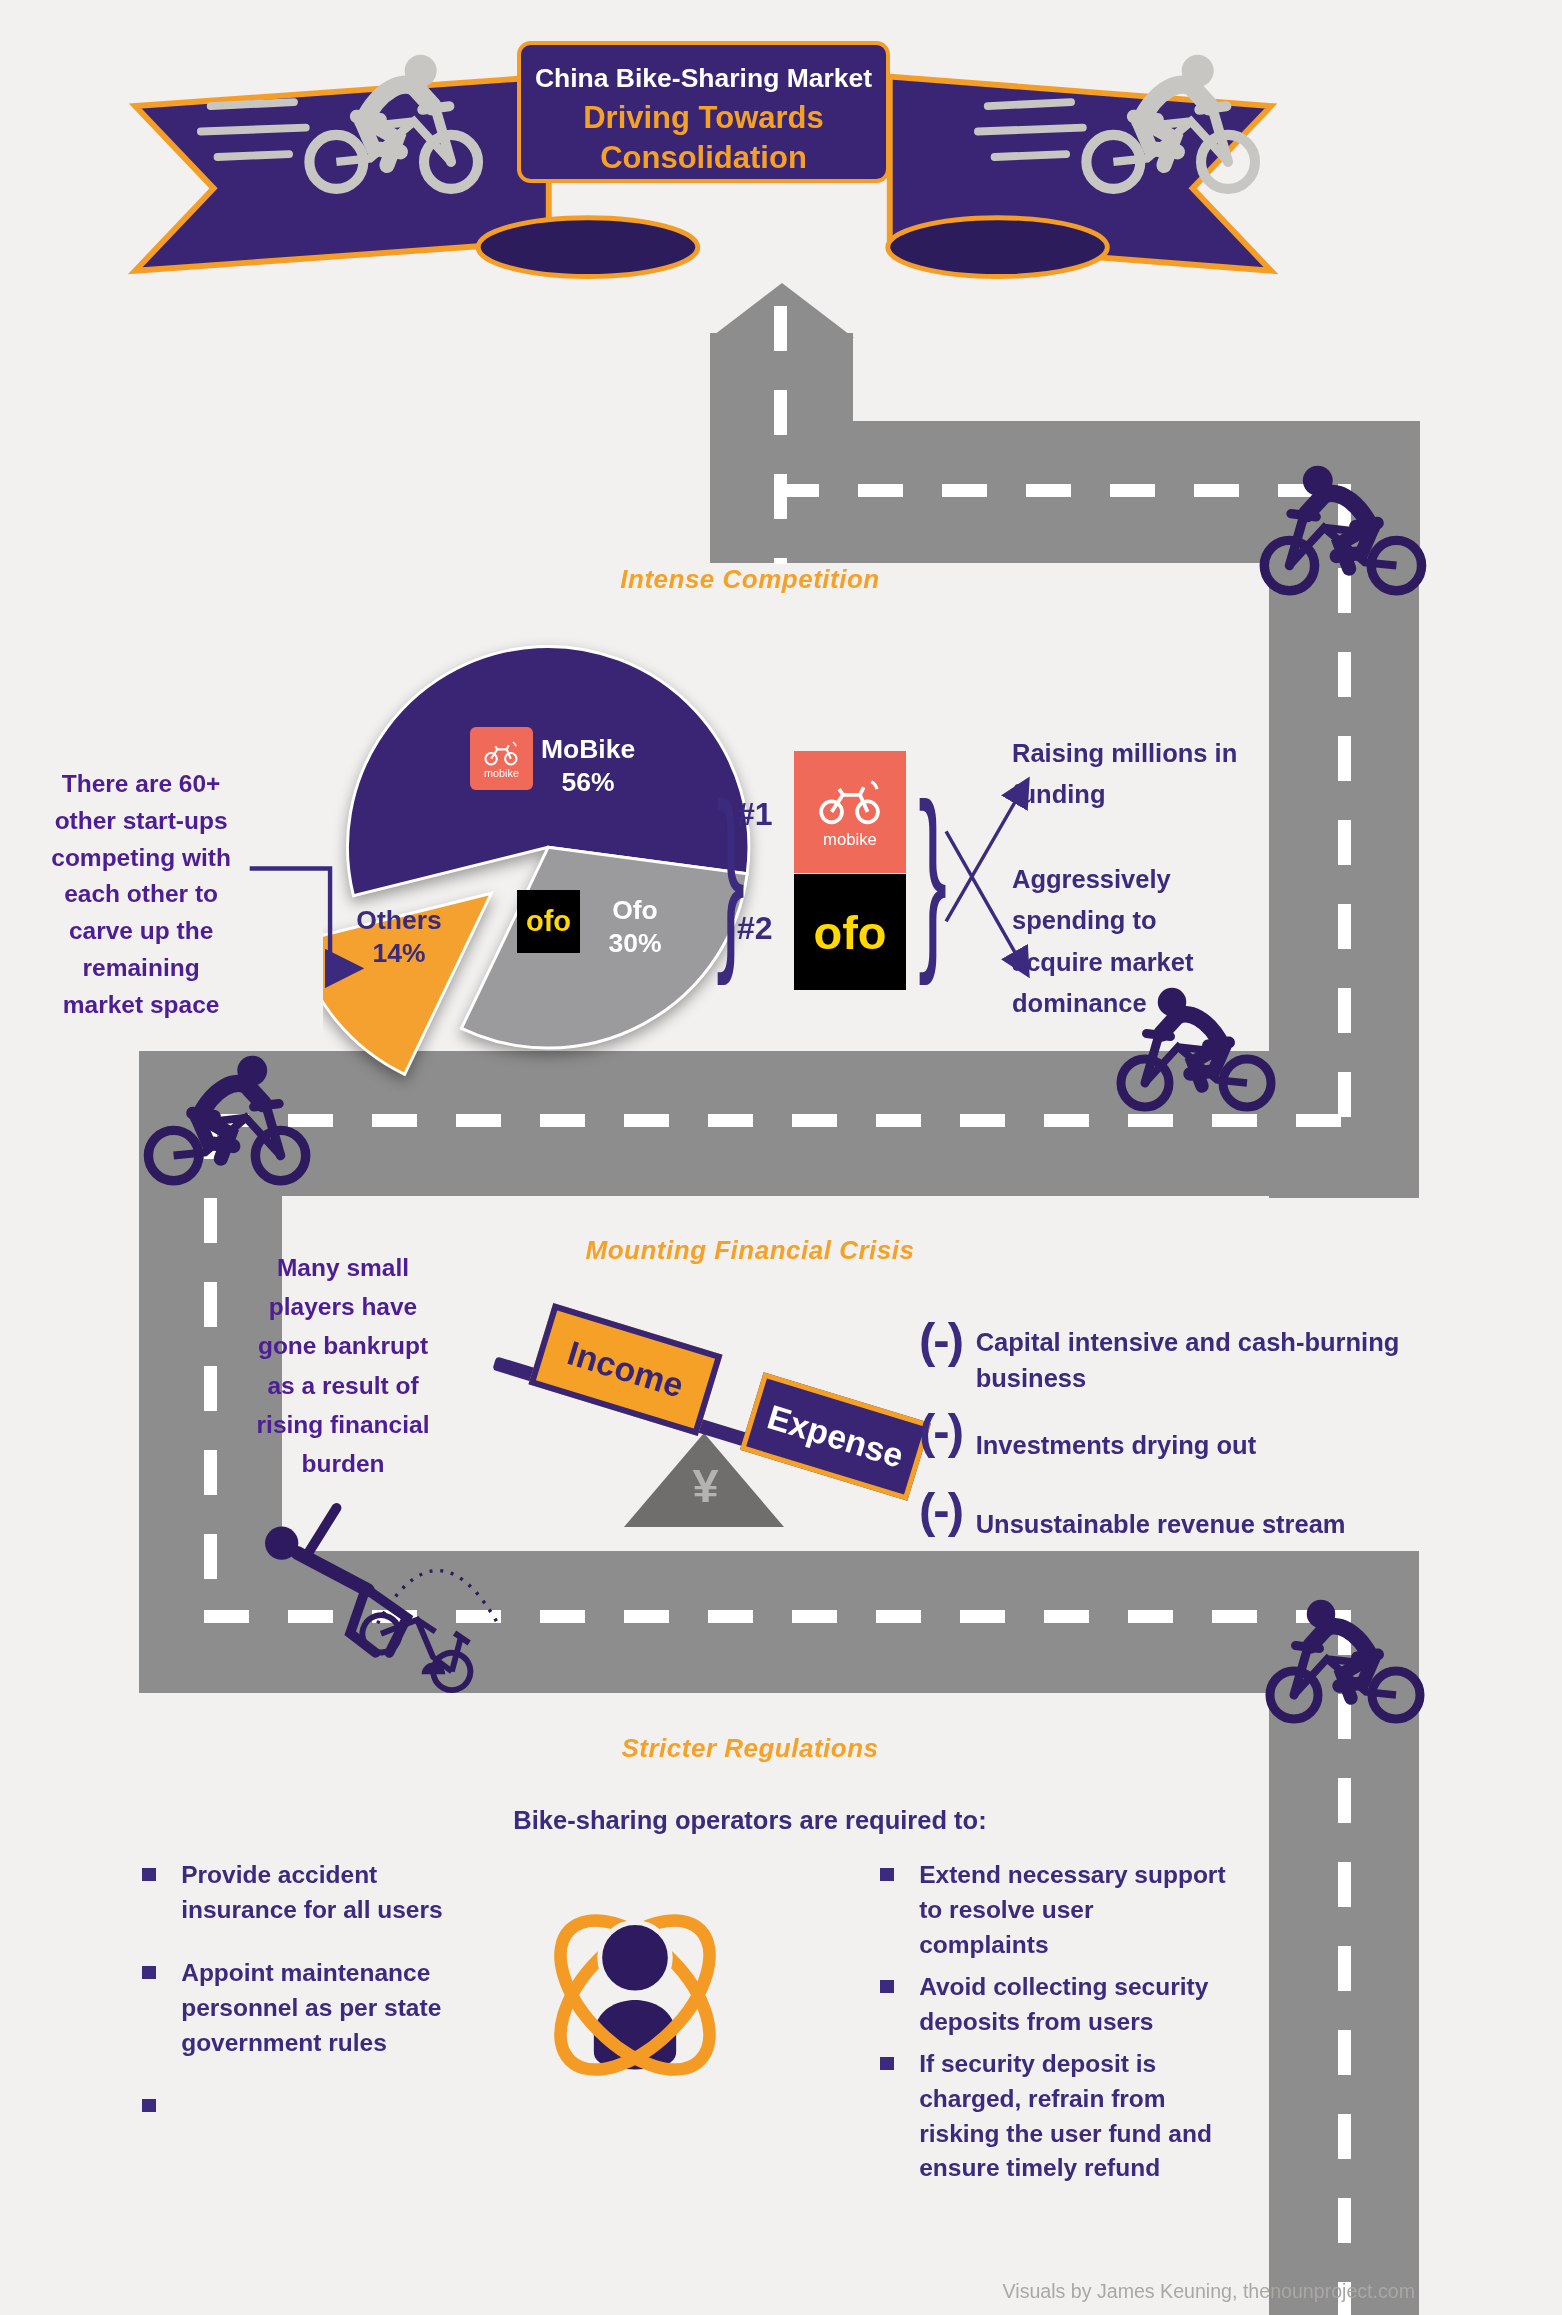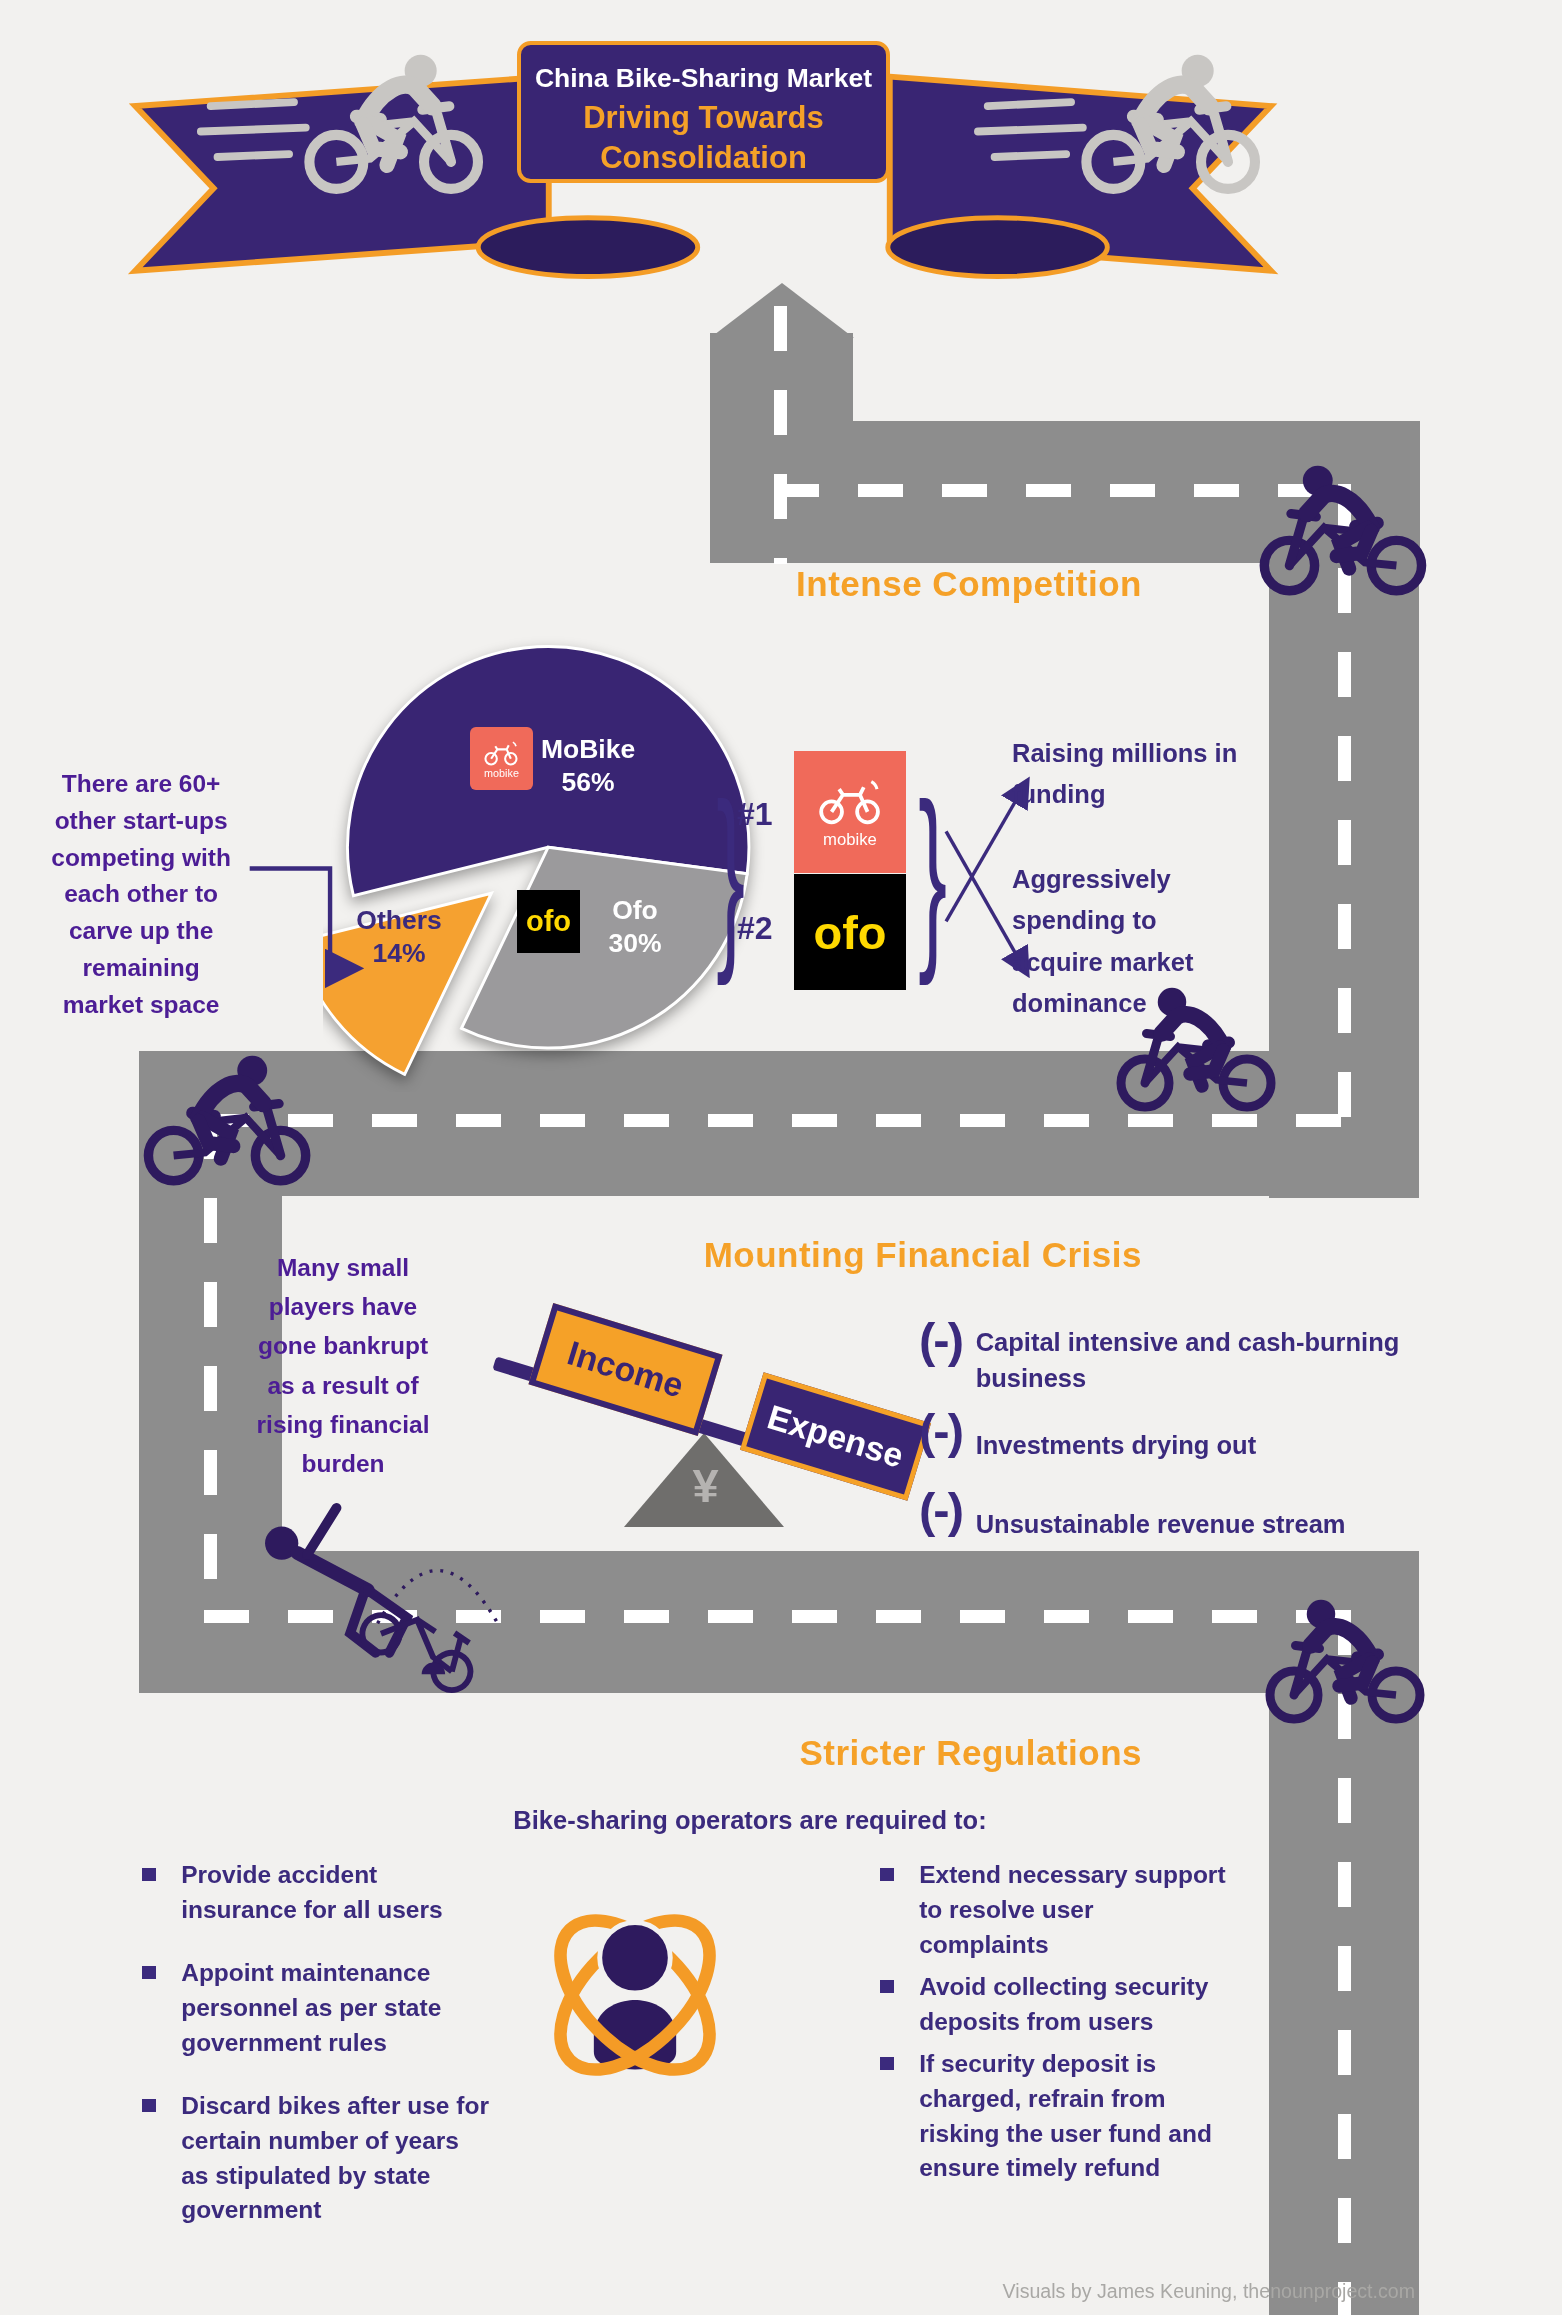--- a/index.html
+++ b/index.html
@@ -2,21 +2,21 @@
 <html><head>
 <meta charset="utf-8">
 <style>
   html,body{margin:0;padding:0;background:#e8e7e5;}
   #canvas{position:relative;width:1562px;height:2315px;background:#f2f1ef;overflow:hidden;
           font-family:"Liberation Sans",sans-serif;font-weight:bold;color:#3b2a7d;}
   .abs{position:absolute;}
   .road{position:absolute;background:#8d8d8d;}
   .dash-v{position:absolute;width:12.7px;background:repeating-linear-gradient(180deg,#ffffff 0 45px,transparent 45px 84px);}
   .dash-h{position:absolute;height:12.7px;background:repeating-linear-gradient(90deg,#ffffff 0 45px,transparent 45px 84px);}
-  .sec-title{position:absolute;left:358px;width:784px;text-align:right;color:#f5a128;font-size:35px;letter-spacing:0.5px;}
+  .sec-title{position:absolute;left:358px;width:784px;text-align:center;color:#f5a128;font-size:26px;letter-spacing:0.5px;font-style:italic;}
   .note{position:absolute;white-space:pre-line;text-align:center;font-size:24.5px;line-height:1.5;color:#4c1d95;}
   .pre{white-space:pre-line;}
   .pie-label{position:absolute;color:#fff;font-size:26.5px;line-height:1.25;text-align:center;}
   .brace{position:absolute;width:45px;height:233px;display:flex;align-items:center;justify-content:center;
          color:#3b2a7d;font-size:82px;font-weight:400;}
   .brace span{display:block;transform:scale(1.05,2.45);}
   .rank{position:absolute;font-size:32px;color:#3b2a7d;}
   .logo{position:absolute;display:flex;flex-direction:column;align-items:center;justify-content:center;}
   .logo.mobike{background:#f06a5a;color:#fff;}
   .logo.ofo{background:#000;color:#ffd900;}
@@ -245,24 +245,20 @@
 insurance for all users</span>
   </div>
   <div class="bullet-item" style="left:142px;top:1956px;width:353px;">
     <span class="bullet-sq"></span>
     <span class="bullet-text pre">Appoint maintenance
 personnel as per state
 government rules</span>
   </div>
   <div class="bullet-item" style="left:142px;top:2089px;width:372px;">
     <span class="bullet-sq"></span>
-    <span class="bullet-text pre">Discard bikes after use for
-certain number of years
-as stipulated by state
-government</span>
   </div>
 
   <div class="bullet-item" style="left:880px;top:1858px;width:392px;">
     <span class="bullet-sq"></span>
     <span class="bullet-text pre">Extend necessary support
 to resolve user
 complaints</span>
   </div>
   <div class="bullet-item" style="left:880px;top:1970px;width:392px;">
     <span class="bullet-sq"></span>

